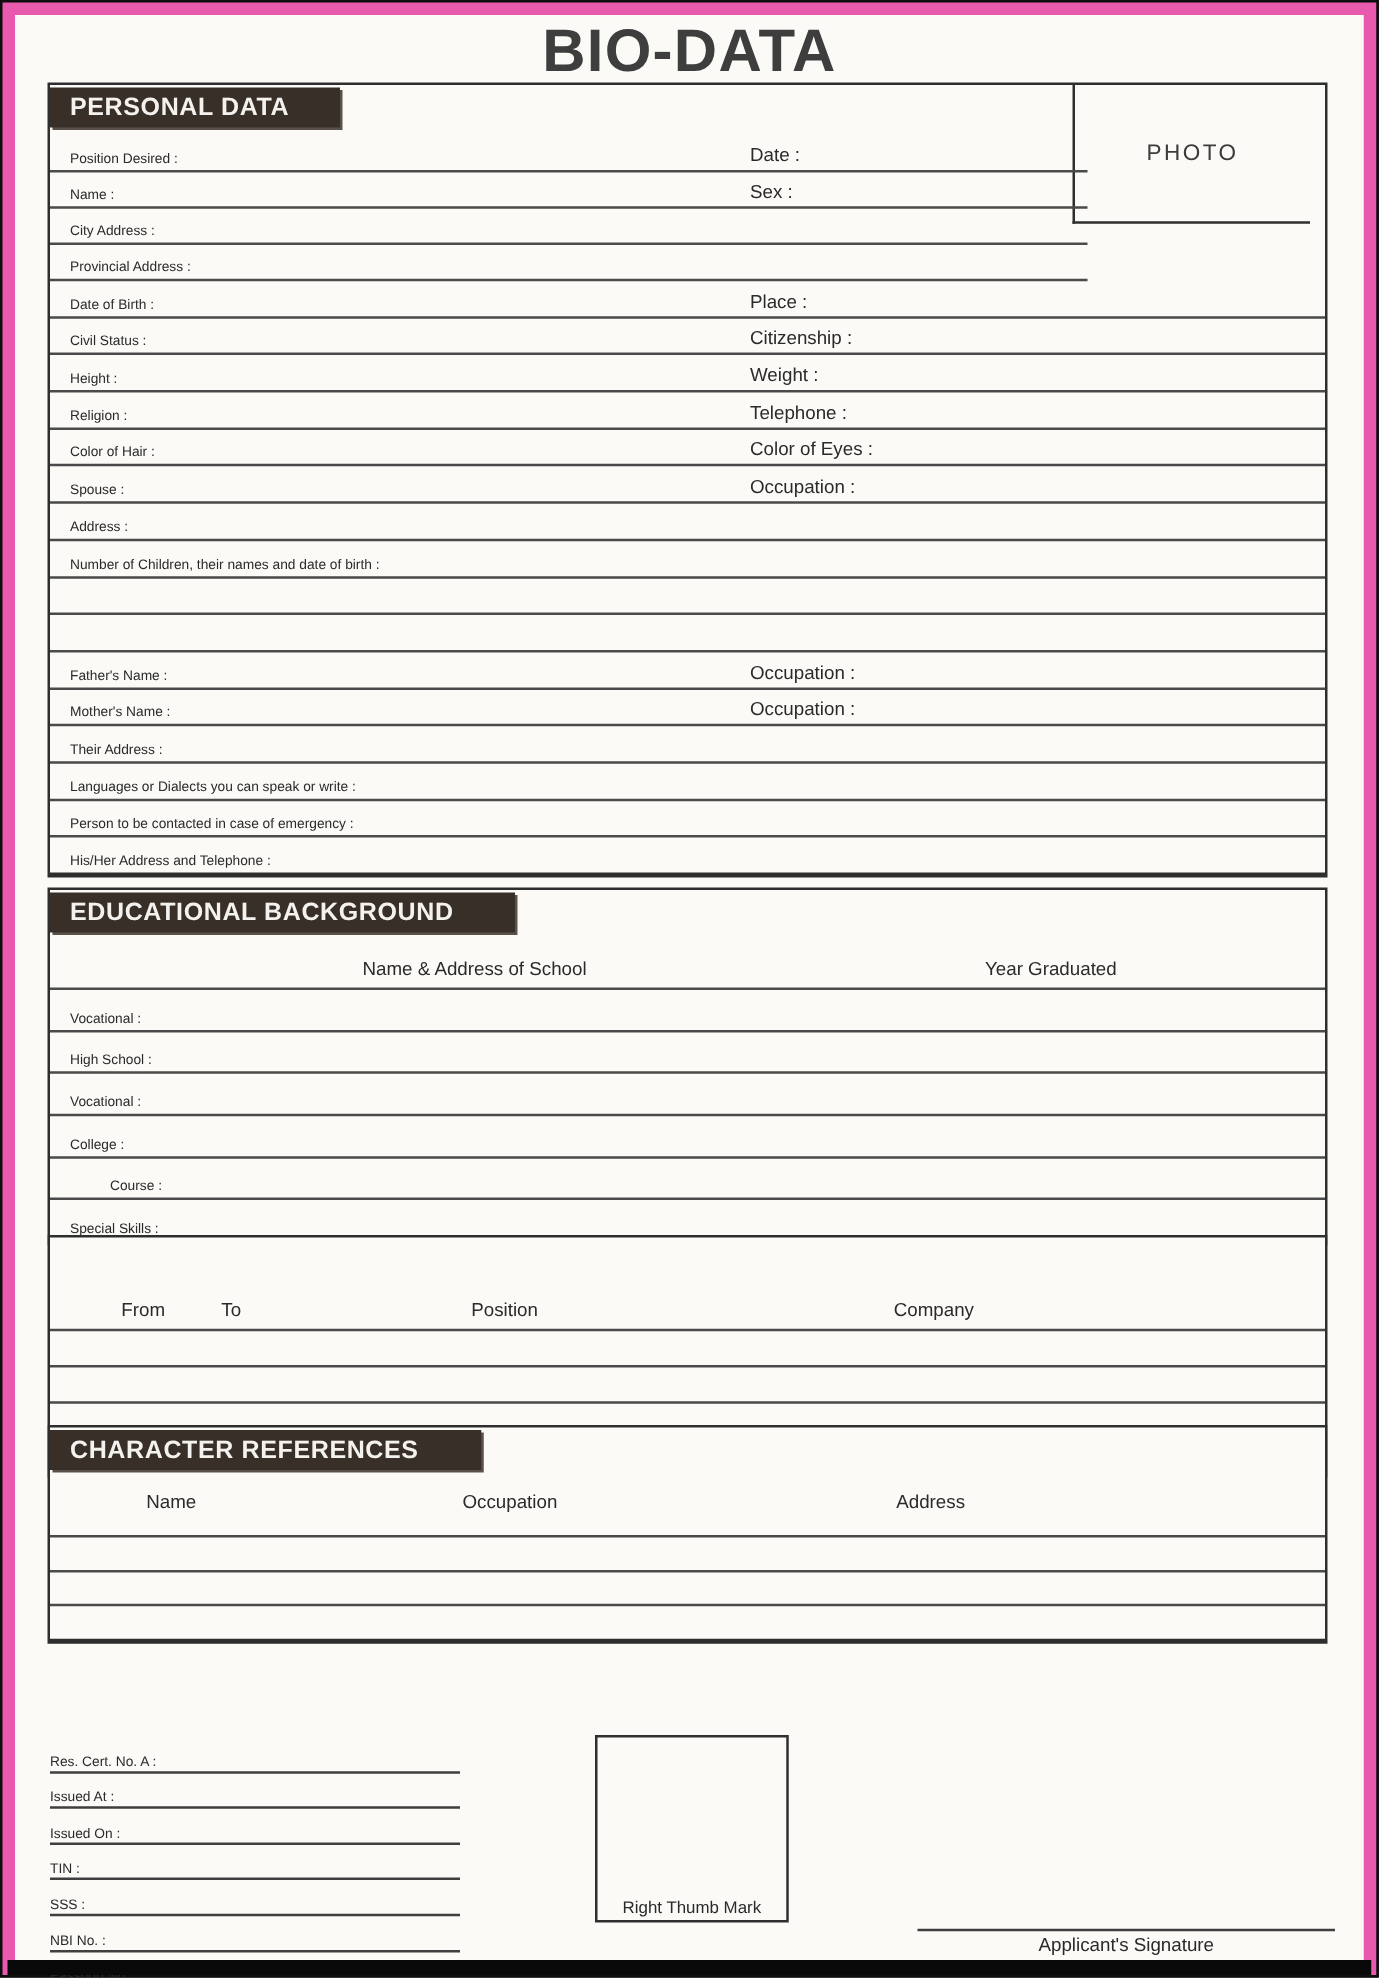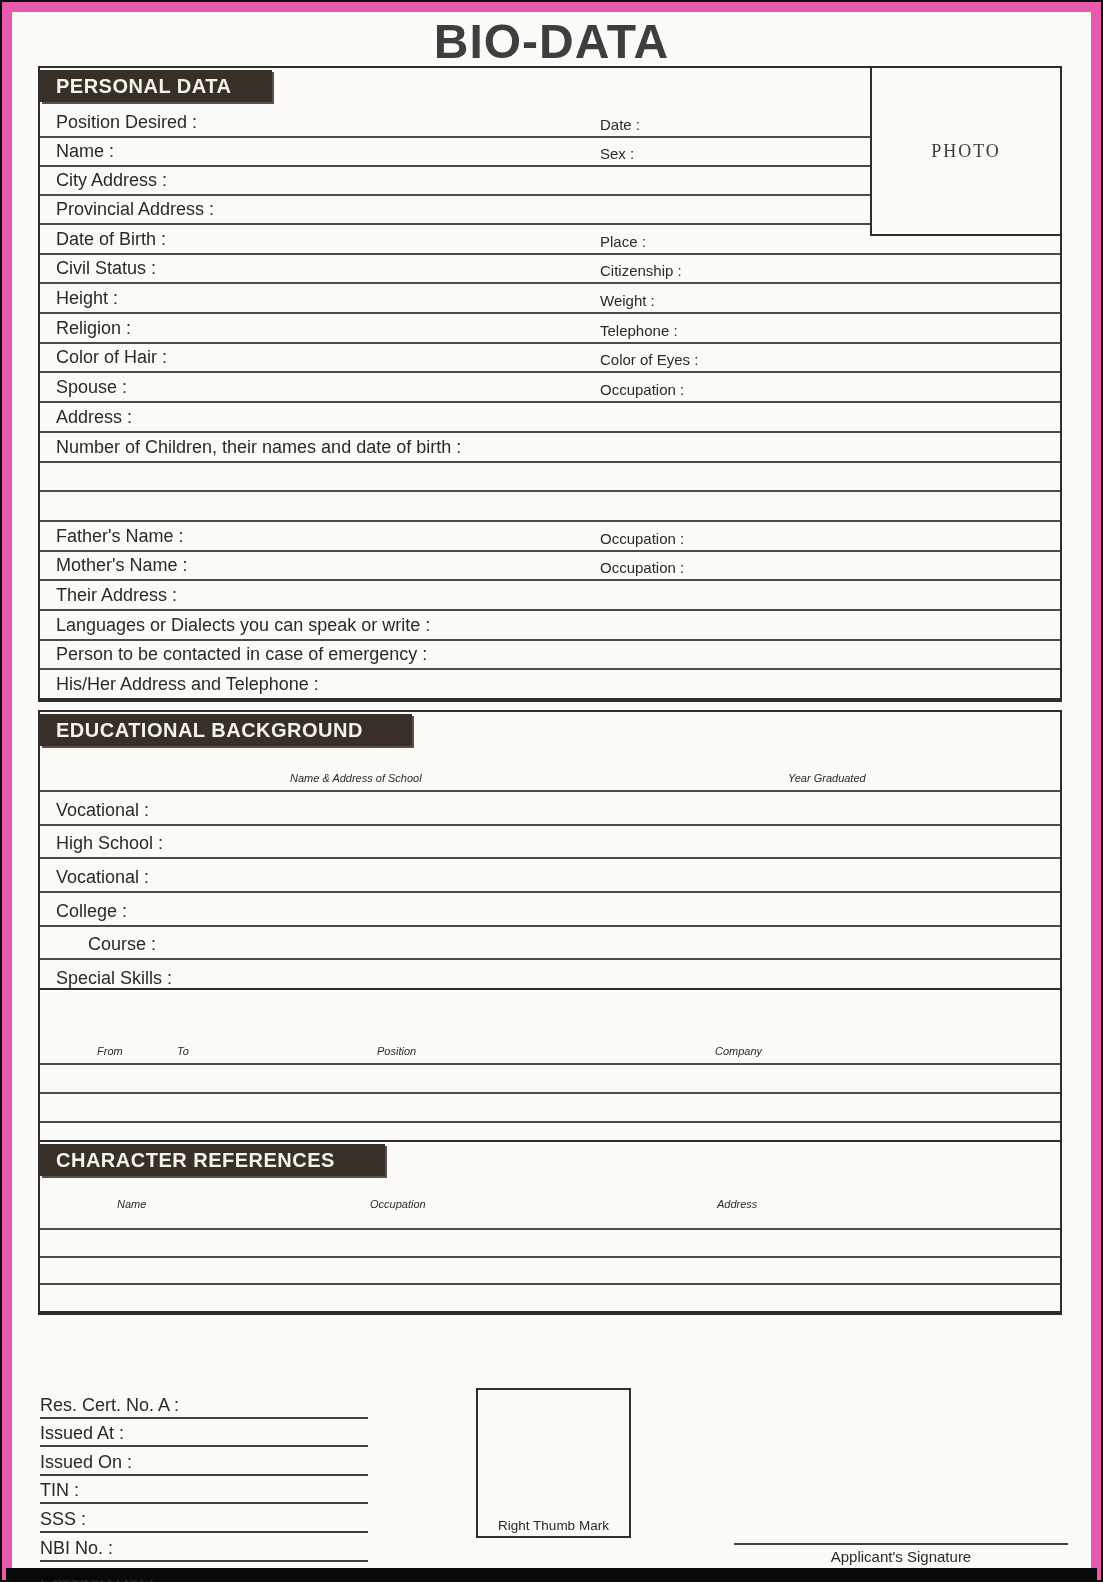--- a/index.html
+++ b/index.html
@@ -28,36 +28,36 @@
   .box-ref{top:1128px;height:175px;}
 
   .bar{position:absolute;left:0;top:2px;height:32px;background:var(--bar_dark);color:#f4f2ee;
        font-weight:bold;font-size:20px;letter-spacing:.5px;display:flex;align-items:center;
        padding-left:16px;box-sizing:border-box;box-shadow:2px 2px 0 #5a524a;}
   .bar-personal{width:232px;}
   .bar-edu{width:372px;}
   .bar-emp{width:305px;}
   .bar-ref{width:345px;}
 
-  .photo{position:absolute;right:0;top:0;width:190px;height:168px;border-left:2px solid var(--box_border);
+  .photo{position:absolute;right:12px;top:0;width:190px;height:111px;border-left:2px solid var(--box_border);
          border-bottom:2px solid var(--box_border);box-sizing:border-box;display:flex;
-         align-items:center;justify-content:center;font-family:Liberation Serif, serif;}
+         align-items:center;justify-content:center;}
   .photo span{font-size:18px;letter-spacing:2px;color:#3c3c3c;}
 
   .toprows{position:absolute;left:0;top:34px;width:830px;height:123px;display:flex;flex-direction:column;}
   .fullrows{position:absolute;left:0;top:157px;width:1020px;bottom:0;display:flex;flex-direction:column;}
   .row{position:relative;flex:1;border-bottom:2px solid var(--line);display:flex;align-items:flex-end;
        padding:0 0 3px 16px;box-sizing:border-box;}
   .toprows .row:first-child{flex:1.3;}
   .fullrows .row:last-child{border-bottom:none;}
-  .lbl{font-size:18px;white-space:nowrap;}
+  .lbl{font-size:11px;white-space:nowrap;}
   .rlbl{position:absolute;left:560px;bottom:3px;font-size:15px;white-space:nowrap;}
 
   .colhead{position:absolute;left:0;width:100%;border-bottom:2px solid var(--line);box-sizing:border-box;}
-  .colhead .col{position:absolute;bottom:6px;font-size:11px;white-space:nowrap;font-style:italic;}
+  .colhead .col{position:absolute;bottom:6px;font-size:15px;white-space:nowrap;}
   .edu-cols{top:34px;height:46px;}
   .emp-cols{top:34px;height:41px;}
   .ref-cols{top:34px;height:54px;}
   .ref-cols .col{bottom:18px;}
 
   .edurows{position:absolute;left:0;top:80px;bottom:0;width:1020px;display:flex;flex-direction:column;}
   .edurows .row:last-child{border-bottom:none;}
   .row.indent{padding-left:48px;}
 
   .blankrows{position:absolute;left:0;bottom:0;width:1020px;display:flex;flex-direction:column;}

